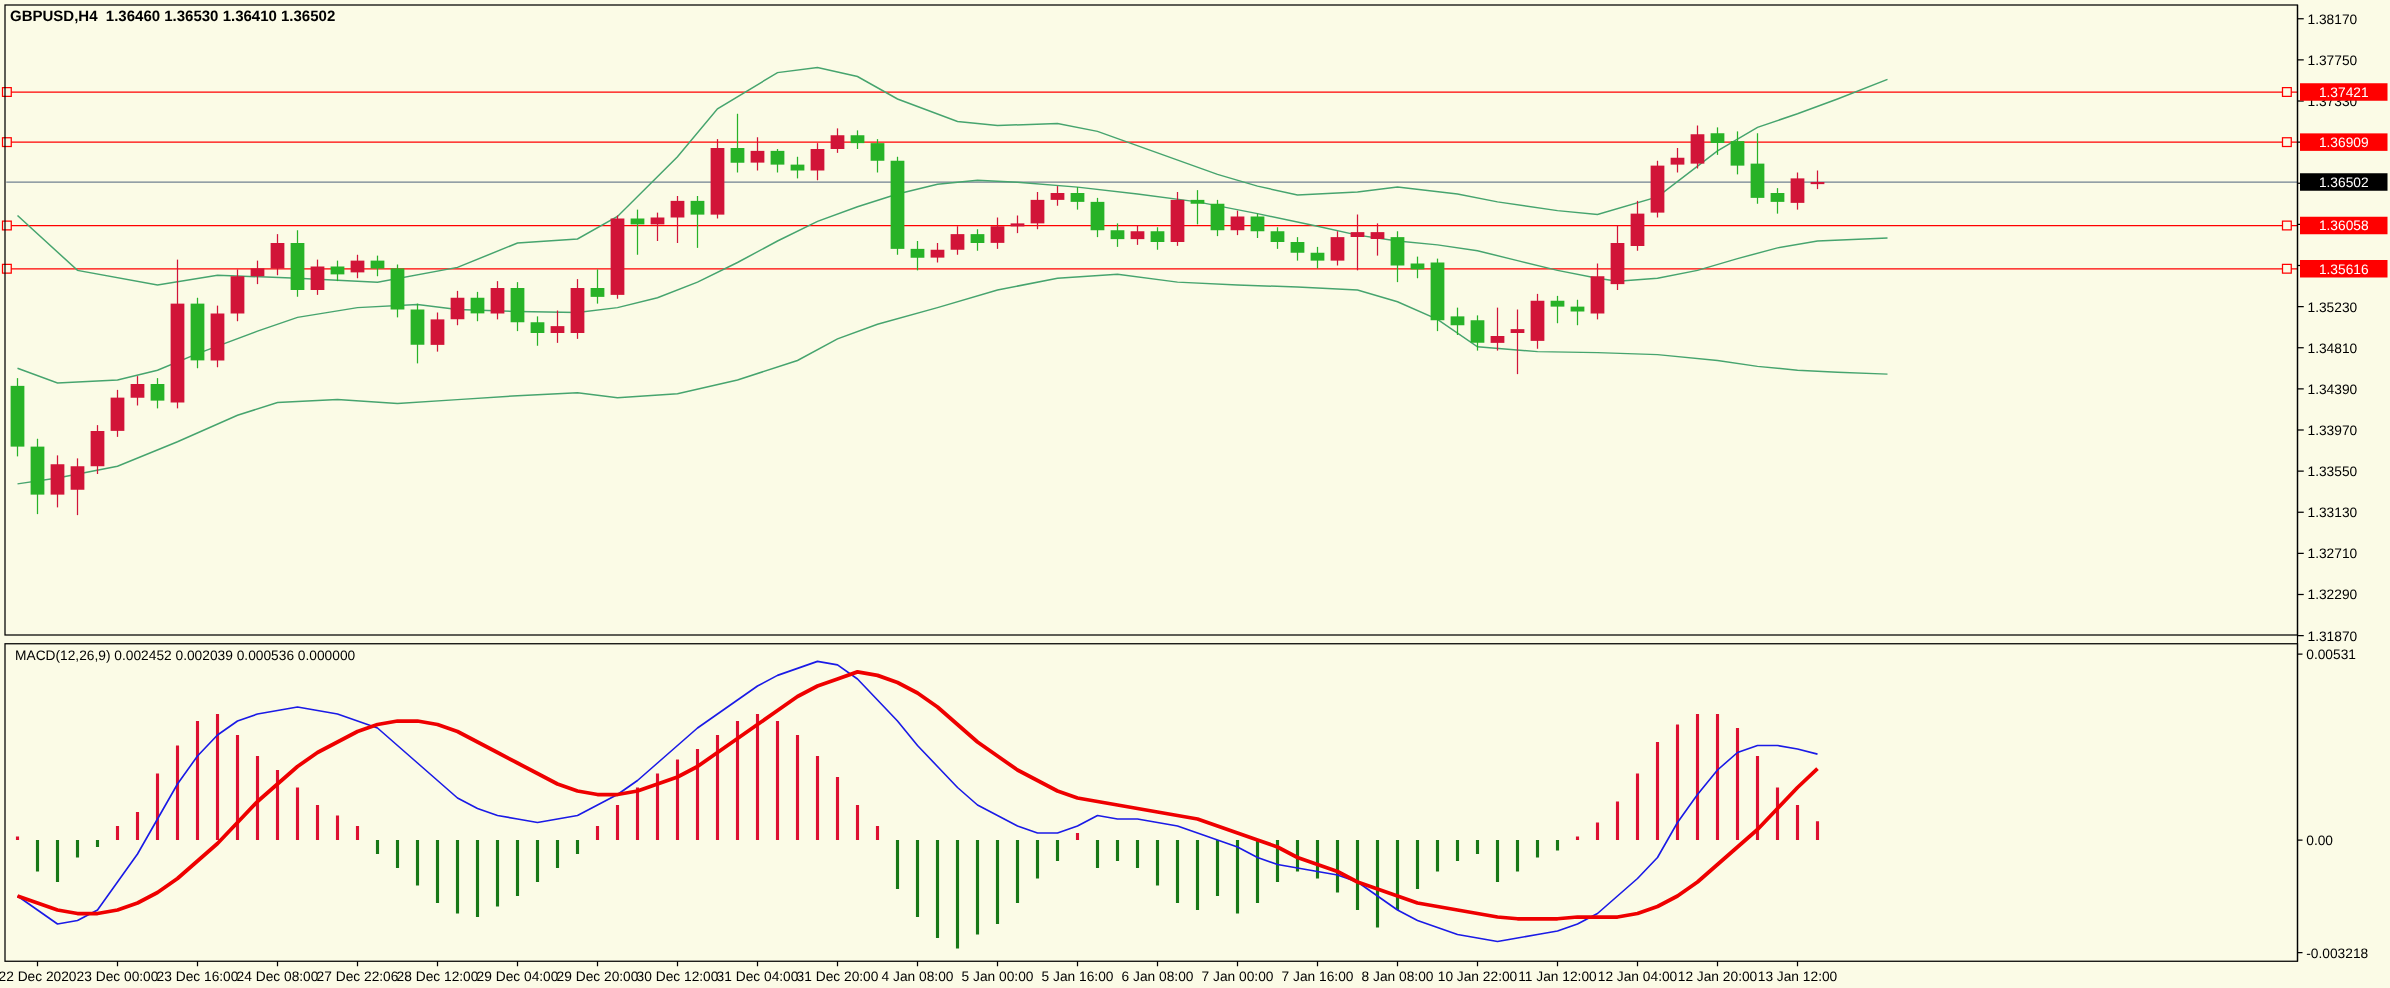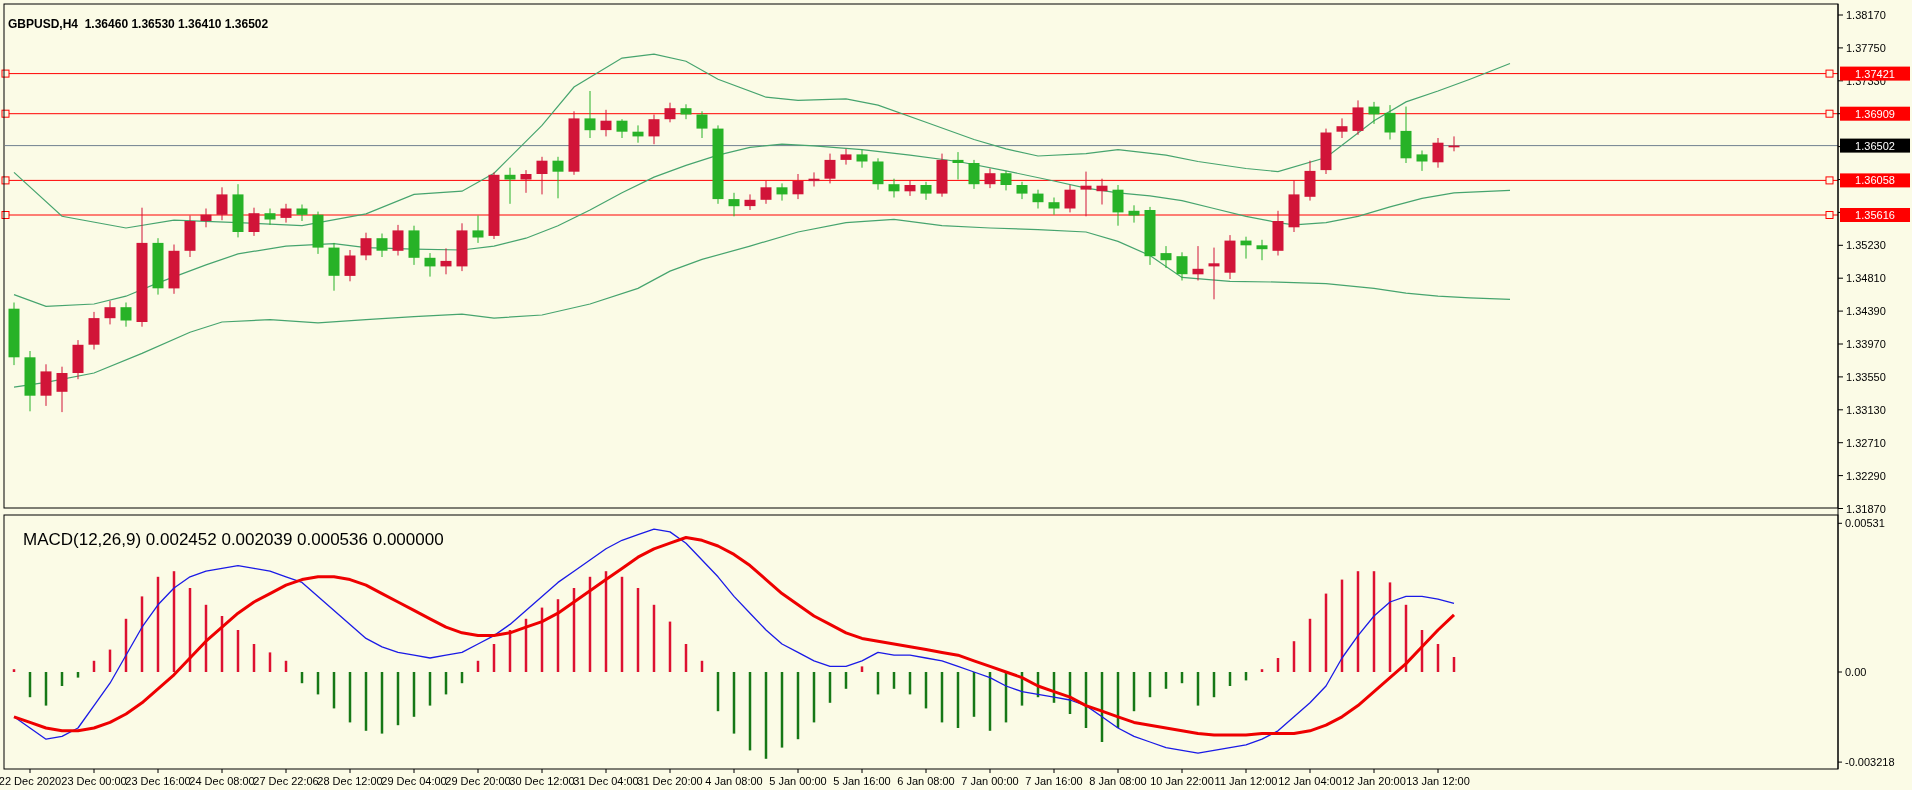--- a/index.html
+++ b/index.html
@@ -1,20 +1,20 @@
 <!DOCTYPE html>
 <html><head>
 <meta charset="utf-8">
 <style>
   html,body{margin:0;padding:0;}
   body{font-family:"Liberation Sans",sans-serif;background:#fbfbe6;}
   .stage{position:relative;width:1912px;height:790px;background:#fbfbe6;overflow:hidden;}
-  .overlay{position:absolute;color:#000;white-space:pre;margin-top:11px;}
+  .overlay{position:absolute;color:#000;white-space:pre;}
   .title-overlay{left:8px;top:6px;font-size:12px;font-weight:bold;}
-  .macd-overlay{left:23px;top:519px;font-size:17px;}
+  .macd-overlay{left:12px;top:519px;font-size:11px;}
   svg{position:absolute;left:0;top:0;}
 </style>
 </head>
 <body>
 
 <div class="stage">
   <svg id="chart" width="1912" height="790">
       <g>
         <line x1="5" y1="73.6" x2="1838" y2="73.6" stroke="#ff0000" stroke-width="1"></line>
         <rect x="2" y="70.1" width="7" height="7" fill="#fbfbe6" stroke="#ff0000"></rect>

